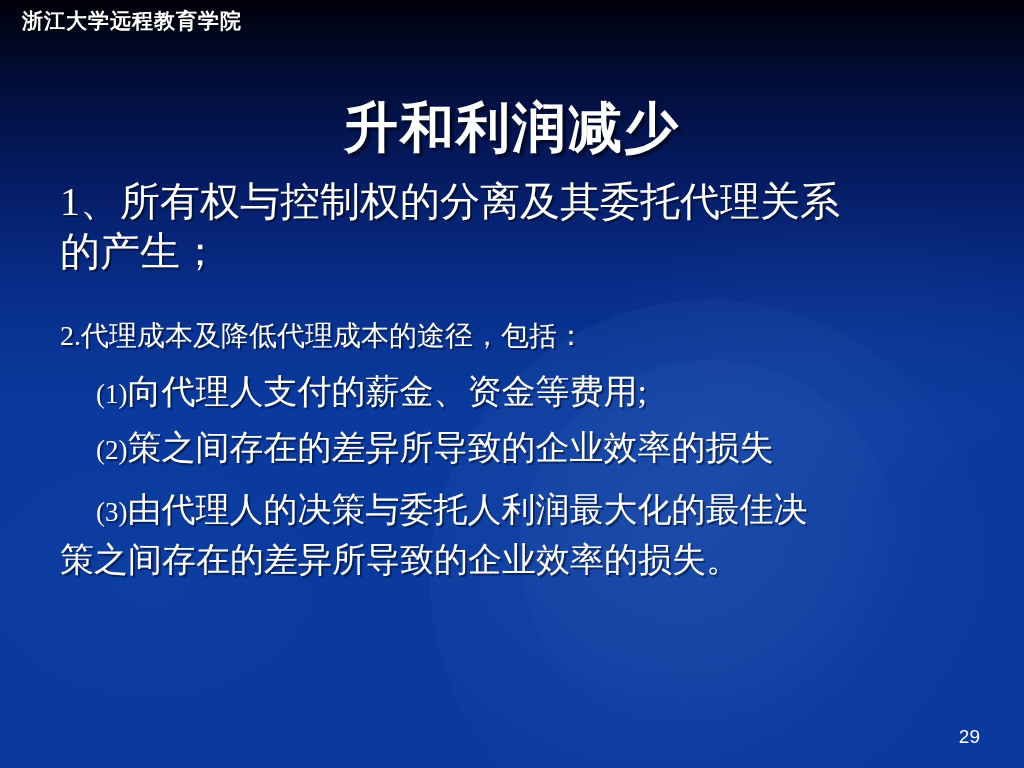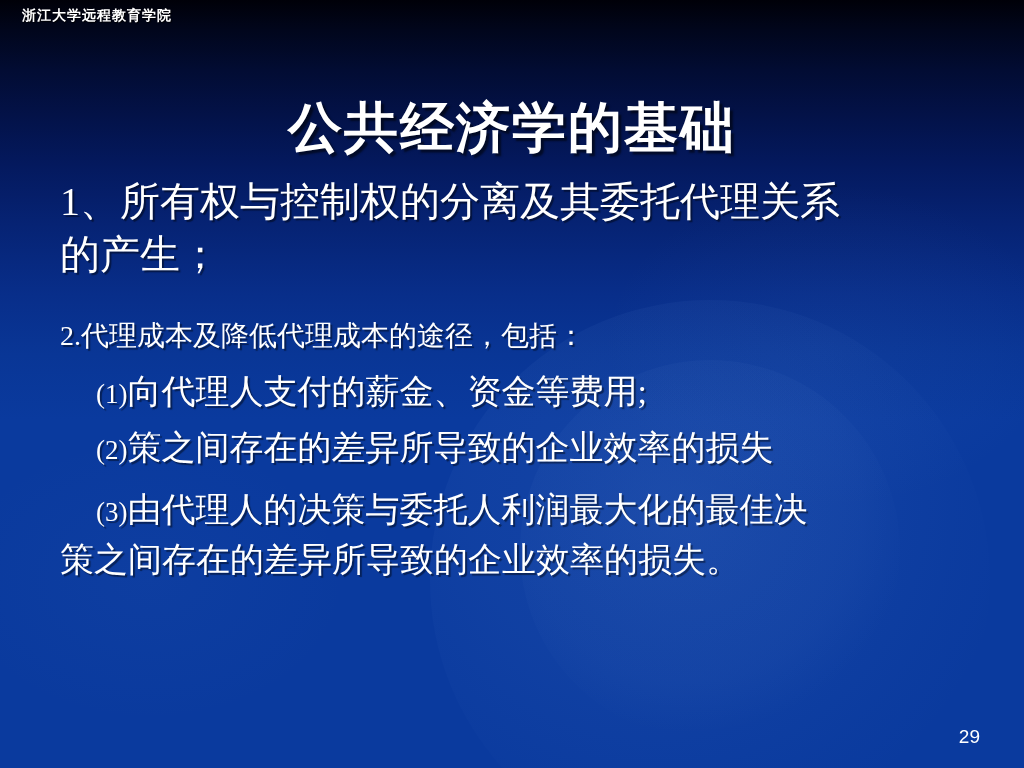--- a/index.html
+++ b/index.html
@@ -69,21 +69,21 @@
                  rgba(120,165,235,0.035) 0%,
                  rgba(120,165,235,0.0) 68%);
   }
 
   
   #org-header {
     position: absolute;
     left: 22px;
     top: 7px;
     font-family: Liberation Serif, serif;
-    font-size: 14px;
+    font-size: 21px;
     font-weight: 700;
     letter-spacing: 1px;
     color: #ffffff;
     white-space: nowrap;
     text-shadow: 1px 1px 1px rgba(0,0,0,0.85);
   }
 
   
   #slide-title {
     position: absolute;
@@ -117,20 +117,21 @@
     font-size: 40px;
     line-height: 53px;
     margin: 0 0 6px 0;
     padding: 0 48px 0 60px;
     text-indent: 0;
   }
   .level1 .hang {
     display: block;
     padding-left: 38px;
     text-indent: -38px;
+    font-family: Liberation Mono, monospace;
   }
 
   .level1b {
     font-size: 28px;
     line-height: 53px;
     margin: 14px 0 2px 0;
     padding: 0 48px 0 60px;
   }
 
   .level2 {
@@ -181,21 +182,21 @@
 
 <div id="slide">
 
   <div class="bg-swirl swirl-c"></div>
   <div class="bg-swirl swirl-a"></div>
   <div class="bg-swirl swirl-b"></div>
   <div class="bg-swirl swirl-d"></div>
 
   <div id="org-header">浙江大学远程教育学院</div>
 
-  <h1 id="slide-title">公共经济学的基础</h1>
+  <h1 id="slide-title">升和利润减少</h1>
 
   <div id="content">
 
     <div class="para level1">
       <span>1、所有权与控制权的分离及其委托代理关系</span>
       <span class="hang">的产生；</span>
     </div>
 
     <div class="gap-1"></div>
 

